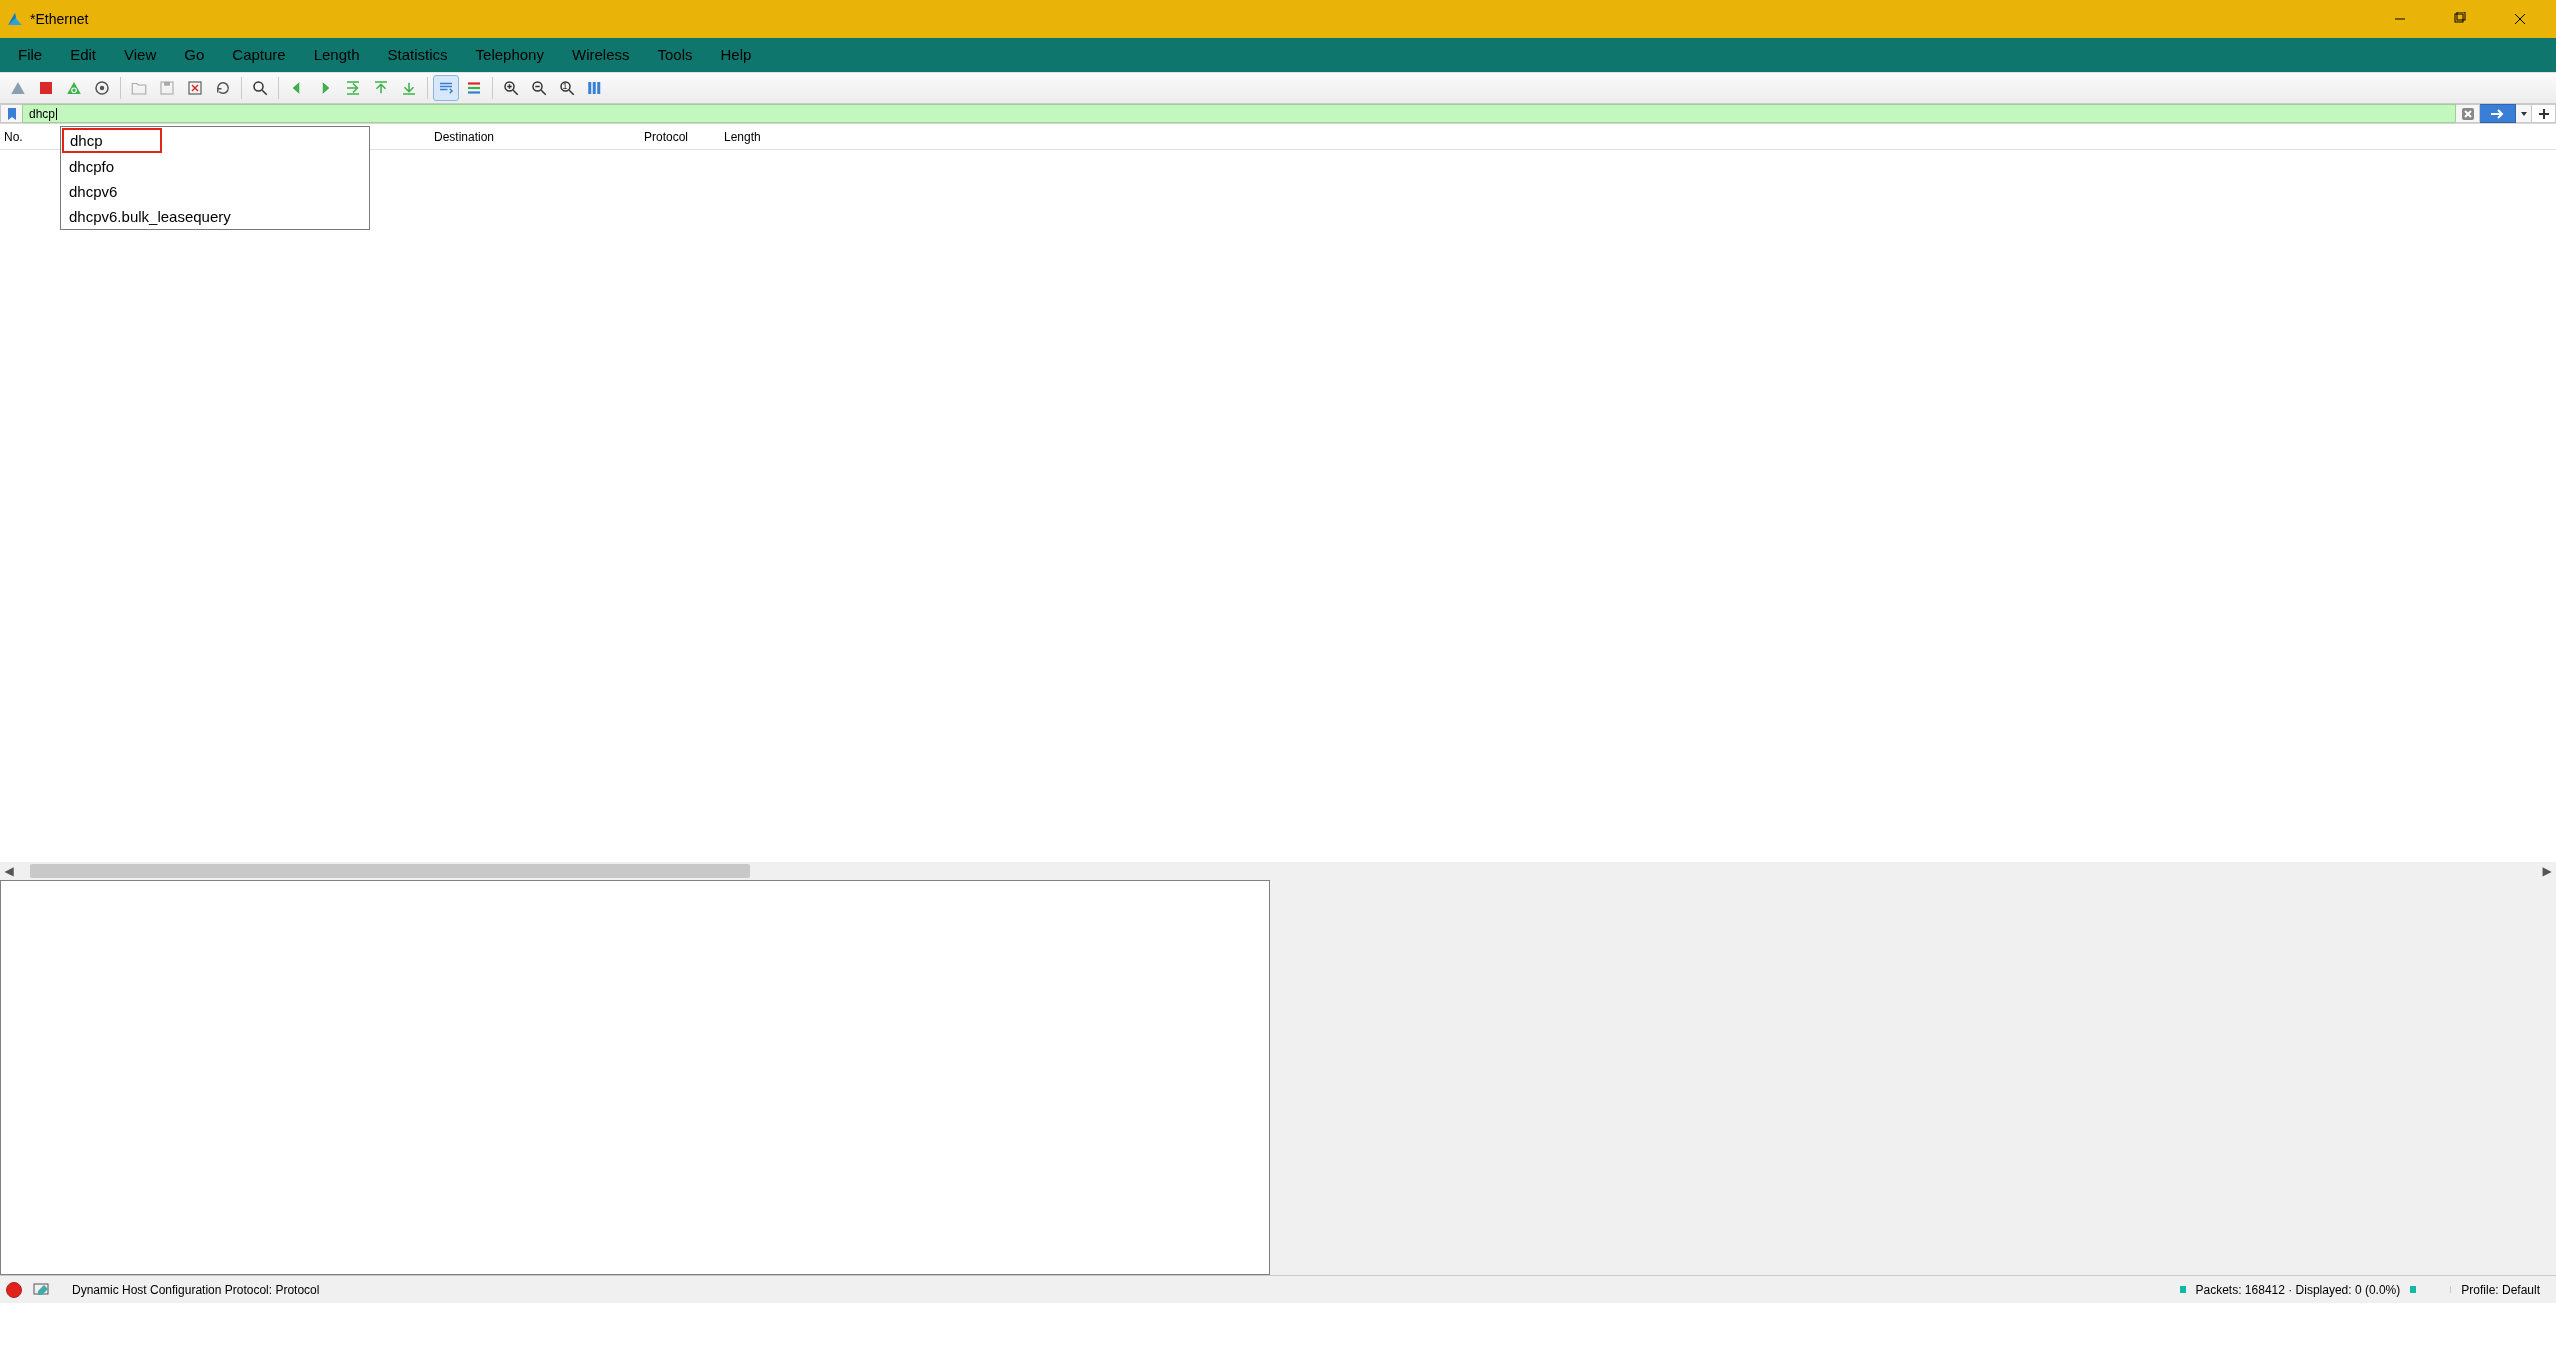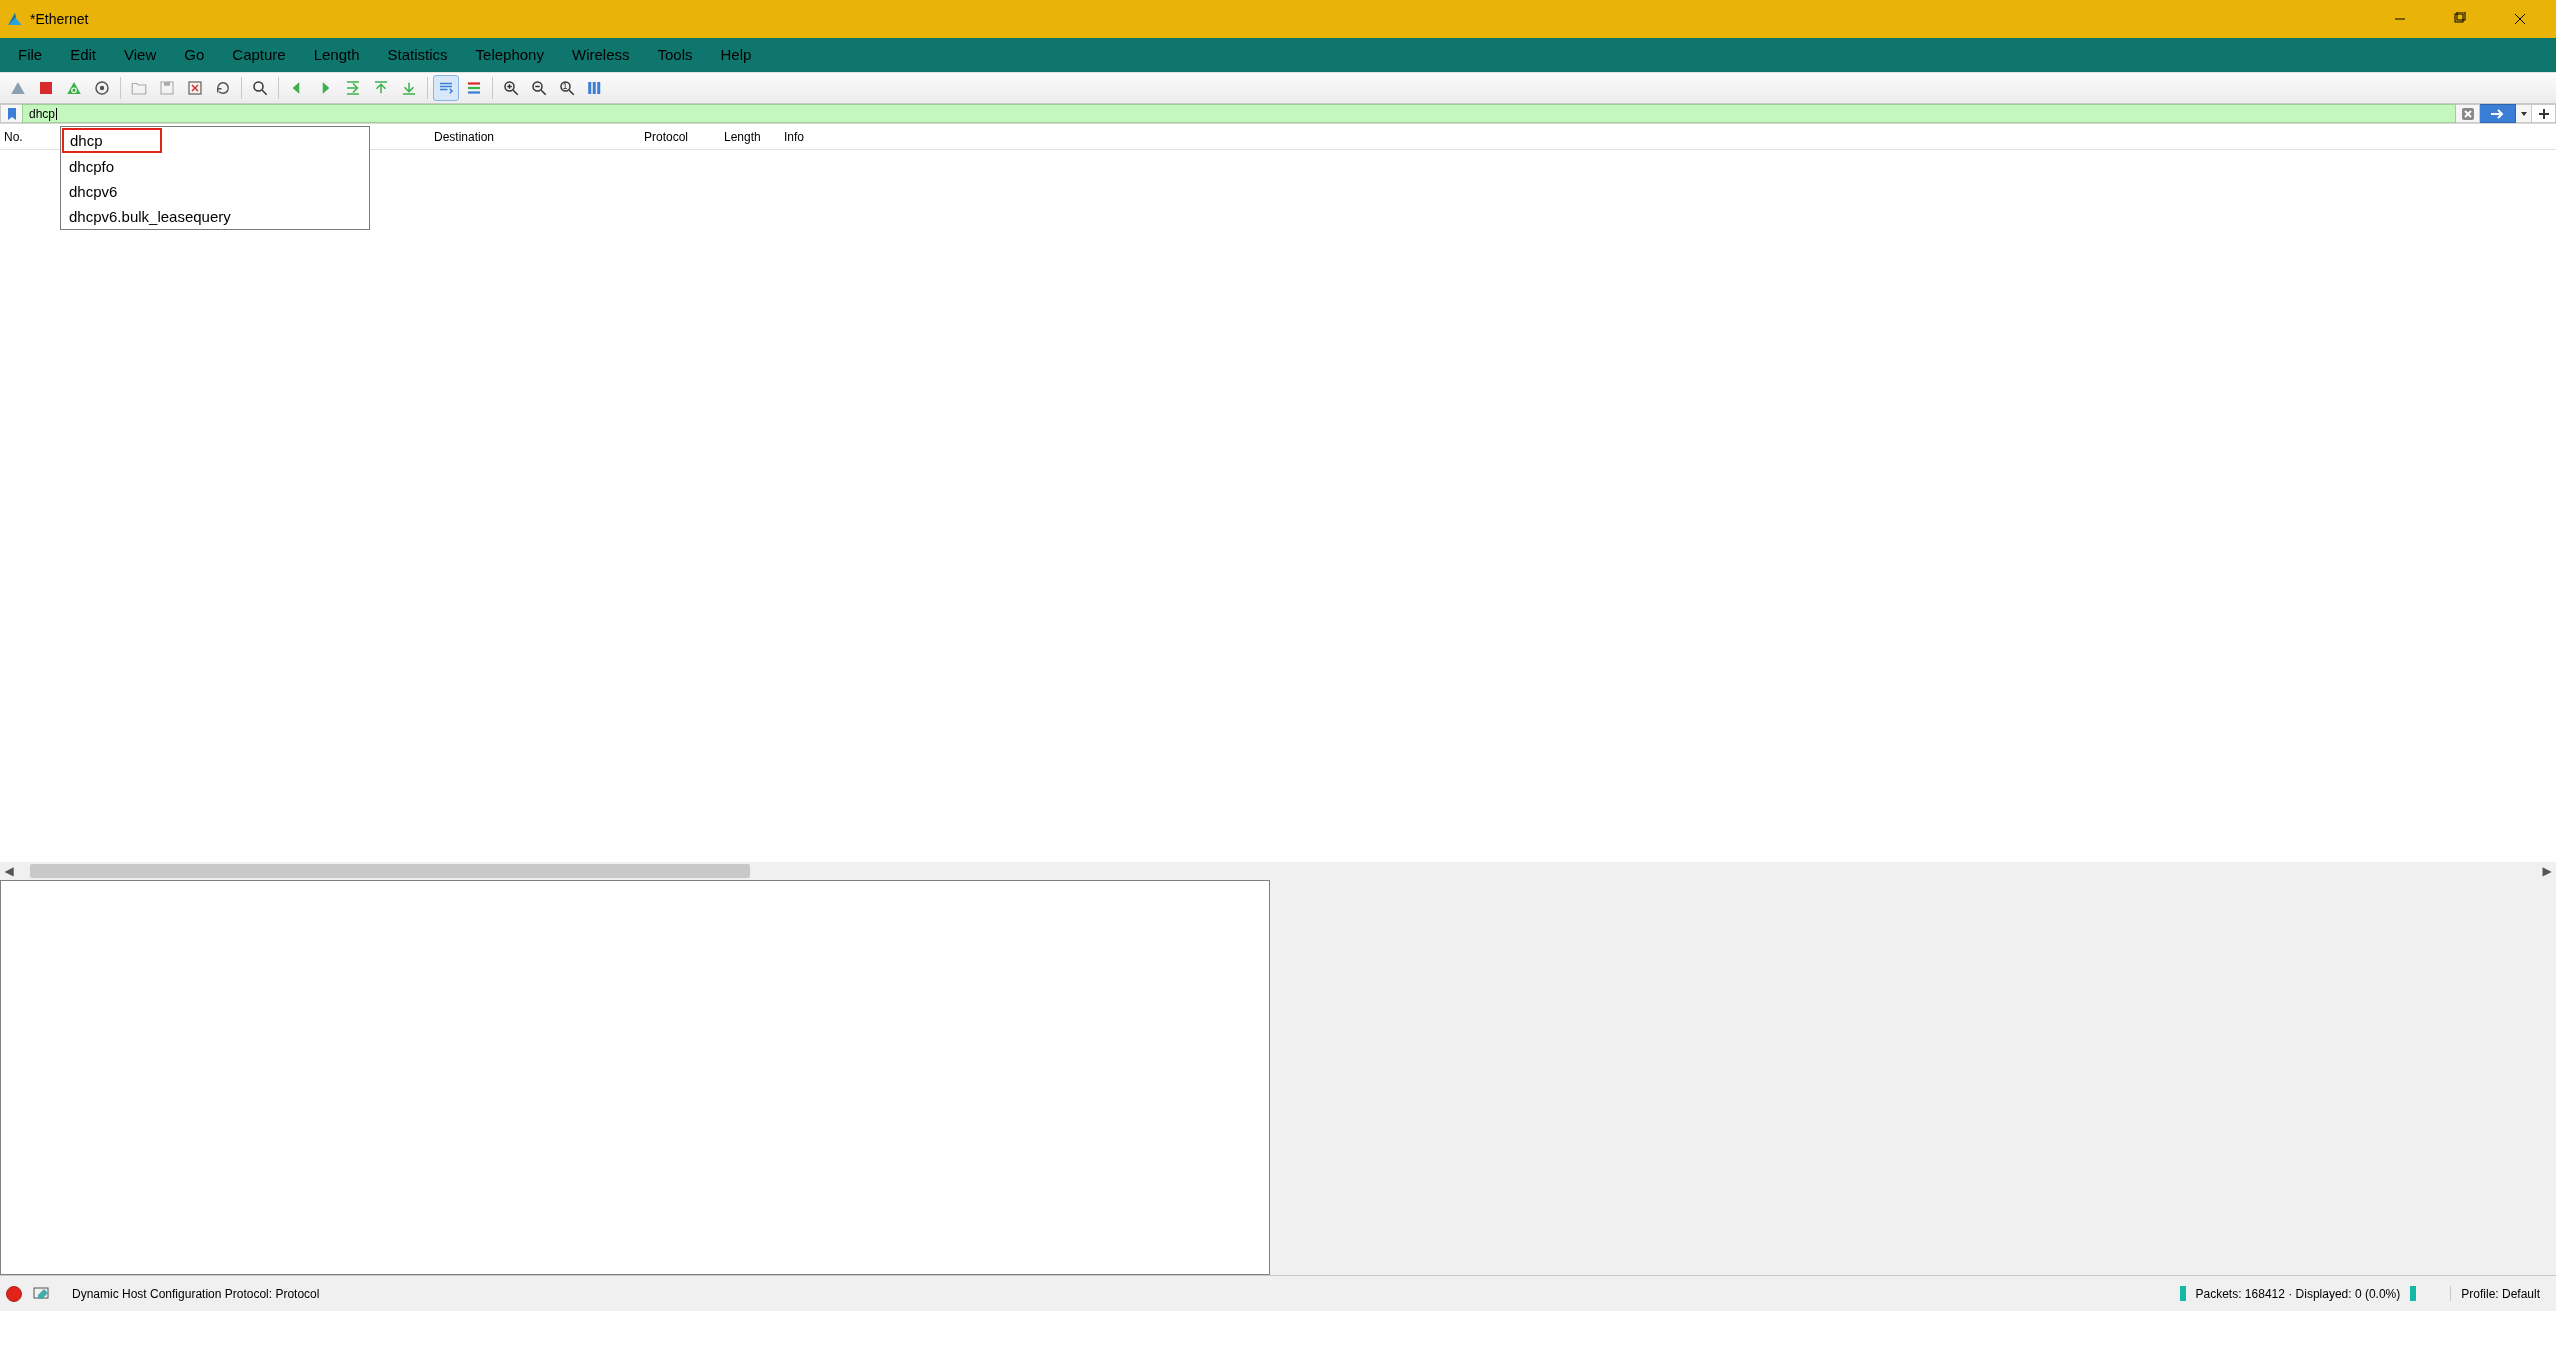--- a/index.html
+++ b/index.html
@@ -30,21 +30,21 @@
 .cols{height:26px;display:flex;align-items:center;background:#fff;border-bottom:1px solid #e0e0e0;font-size:11px;color:#333;padding-left:4px}
 .cols span{display:inline-block}
 .packet-area{height:730px;background:#fff;position:relative}
 .hscroll{position:absolute;bottom:0;left:0;right:0;height:18px;display:flex;align-items:center;background:#f0f0f0}
 .hscroll .arrow{width:18px;height:18px;display:flex;align-items:center;justify-content:center;color:#555}
 .hscroll .track{flex:1;height:18px;background:#f0f0f0;position:relative}
 .hscroll .thumb{position:absolute;left:12px;top:2px;width:720px;height:14px;background:#c8c8c8;border-radius:2px}
 .bottom-split{display:flex;height:395px}
 .bytes-pane{width:1270px;border:1px solid #808080;background:#fff}
 .right-pane{flex:1;background:#f0f0f0}
-.statusbar{height:36px;background:#f0f0f0;border-top:1px solid #c9c9c9;display:flex;align-items:center;padding:10px 6px;font-size:11px}
+.statusbar{height:28px;background:#f0f0f0;border-top:1px solid #c9c9c9;display:flex;align-items:center;padding:10px 6px;font-size:11px}
 .status-dot{width:16px;height:16px;border-radius:50%;background:#e2231a;border:1px solid #a22;margin-right:10px}
 .status-edit{width:20px;height:16px;margin-right:20px;display:flex;align-items:center;justify-content:center}
 .status-text{flex:1}
 .status-seg{border-left:6px solid #14b8a6;padding:0 10px;height:100%;display:flex;align-items:center}
 .status-prof{border-left:1px solid #c9c9c9;padding:0 10px;height:100%;display:flex;align-items:center}
 </style>
 </head>
 <body>
 
 <div class="titlebar">
@@ -265,21 +265,20 @@
     <div class="s-item">dhcpv6</div>
     <div class="s-item">dhcpv6.bulk_leasequery</div>
   </div>
 </div>
 
 <div class="cols">
   <span style="width:430px">No.</span>
   <span style="width:210px">Destination</span>
   <span style="width:80px">Protocol</span>
   <span style="width:60px">Length</span>
-  <span style="flex:1">Info</span>
 </div>
 
 <div class="packet-area">
   <div class="hscroll">
     <div class="arrow">◀</div>
     <div class="track">
       <div class="thumb"></div>
     </div>
     <div class="arrow">▶</div>
   </div>

